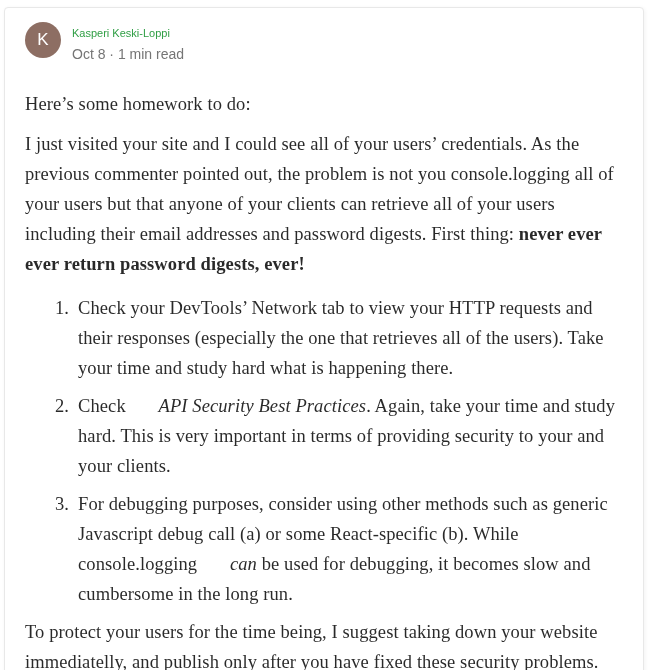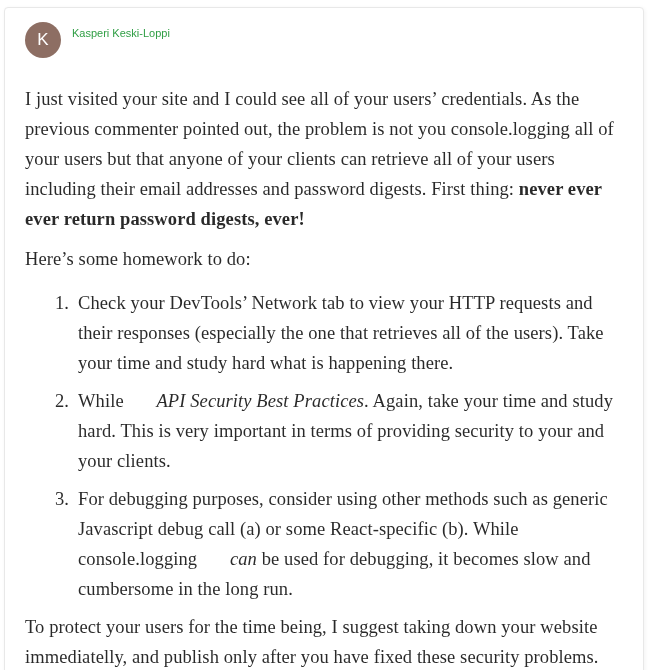--- a/index.html
+++ b/index.html
@@ -77,39 +77,40 @@
 </style>
 </head>
 <body>
 
 <div class="card">
 
   <div class="post-header">
     <div class="avatar">K</div>
     <div class="header-meta">
       <div class="author-name">Kasperi Keski-Loppi</div>
+      <div class="post-meta">Oct 8 · 1 min read</div>
     </div>
   </div>
 
   <div class="body-text">
 
+    <p>Here’s some homework to do:</p>
+
     <p><span>I just visited your site and I could see all of your users’ credentials. As the previous commenter pointed out, the problem is not you console.logging all of your users but that anyone of your clients can retrieve all of your users including their email addresses and password digests. First thing: </span><span class="b">never ever ever return password digests, ever!</span></p>
-
-    <p>Here’s some homework to do:</p>
 
     <ol class="num-list">
 
       <li class="list-item">
         <span class="list-num">1.</span>
         <span class="list-body">Check your DevTools’ Network tab to view your HTTP requests and their responses (especially the one that retrieves all of the users). Take your time and study hard what is happening there.</span>
       </li>
 
       <li class="list-item">
         <span class="list-num">2.</span>
-        <span class="list-body"><span>While </span><span class="i">API Security Best Practices</span><span>. Again, take your time and study hard. This is very important in terms of providing security to your and your clients.</span></span>
+        <span class="list-body"><span>Check </span><span class="i">API Security Best Practices</span><span>. Again, take your time and study hard. This is very important in terms of providing security to your and your clients.</span></span>
       </li>
 
       <li class="list-item">
         <span class="list-num">3.</span>
         <span class="list-body"><span>For debugging purposes, consider using other methods such as generic Javascript debug call (a) or some React-specific (b). While console.logging </span><span class="i">can</span><span> be used for debugging, it becomes slow and cumbersome in the long run.</span></span>
       </li>
 
     </ol>
 
     <p>To protect your users for the time being, I suggest taking down your website immediatelly, and publish only after you have fixed these security problems.</p>

